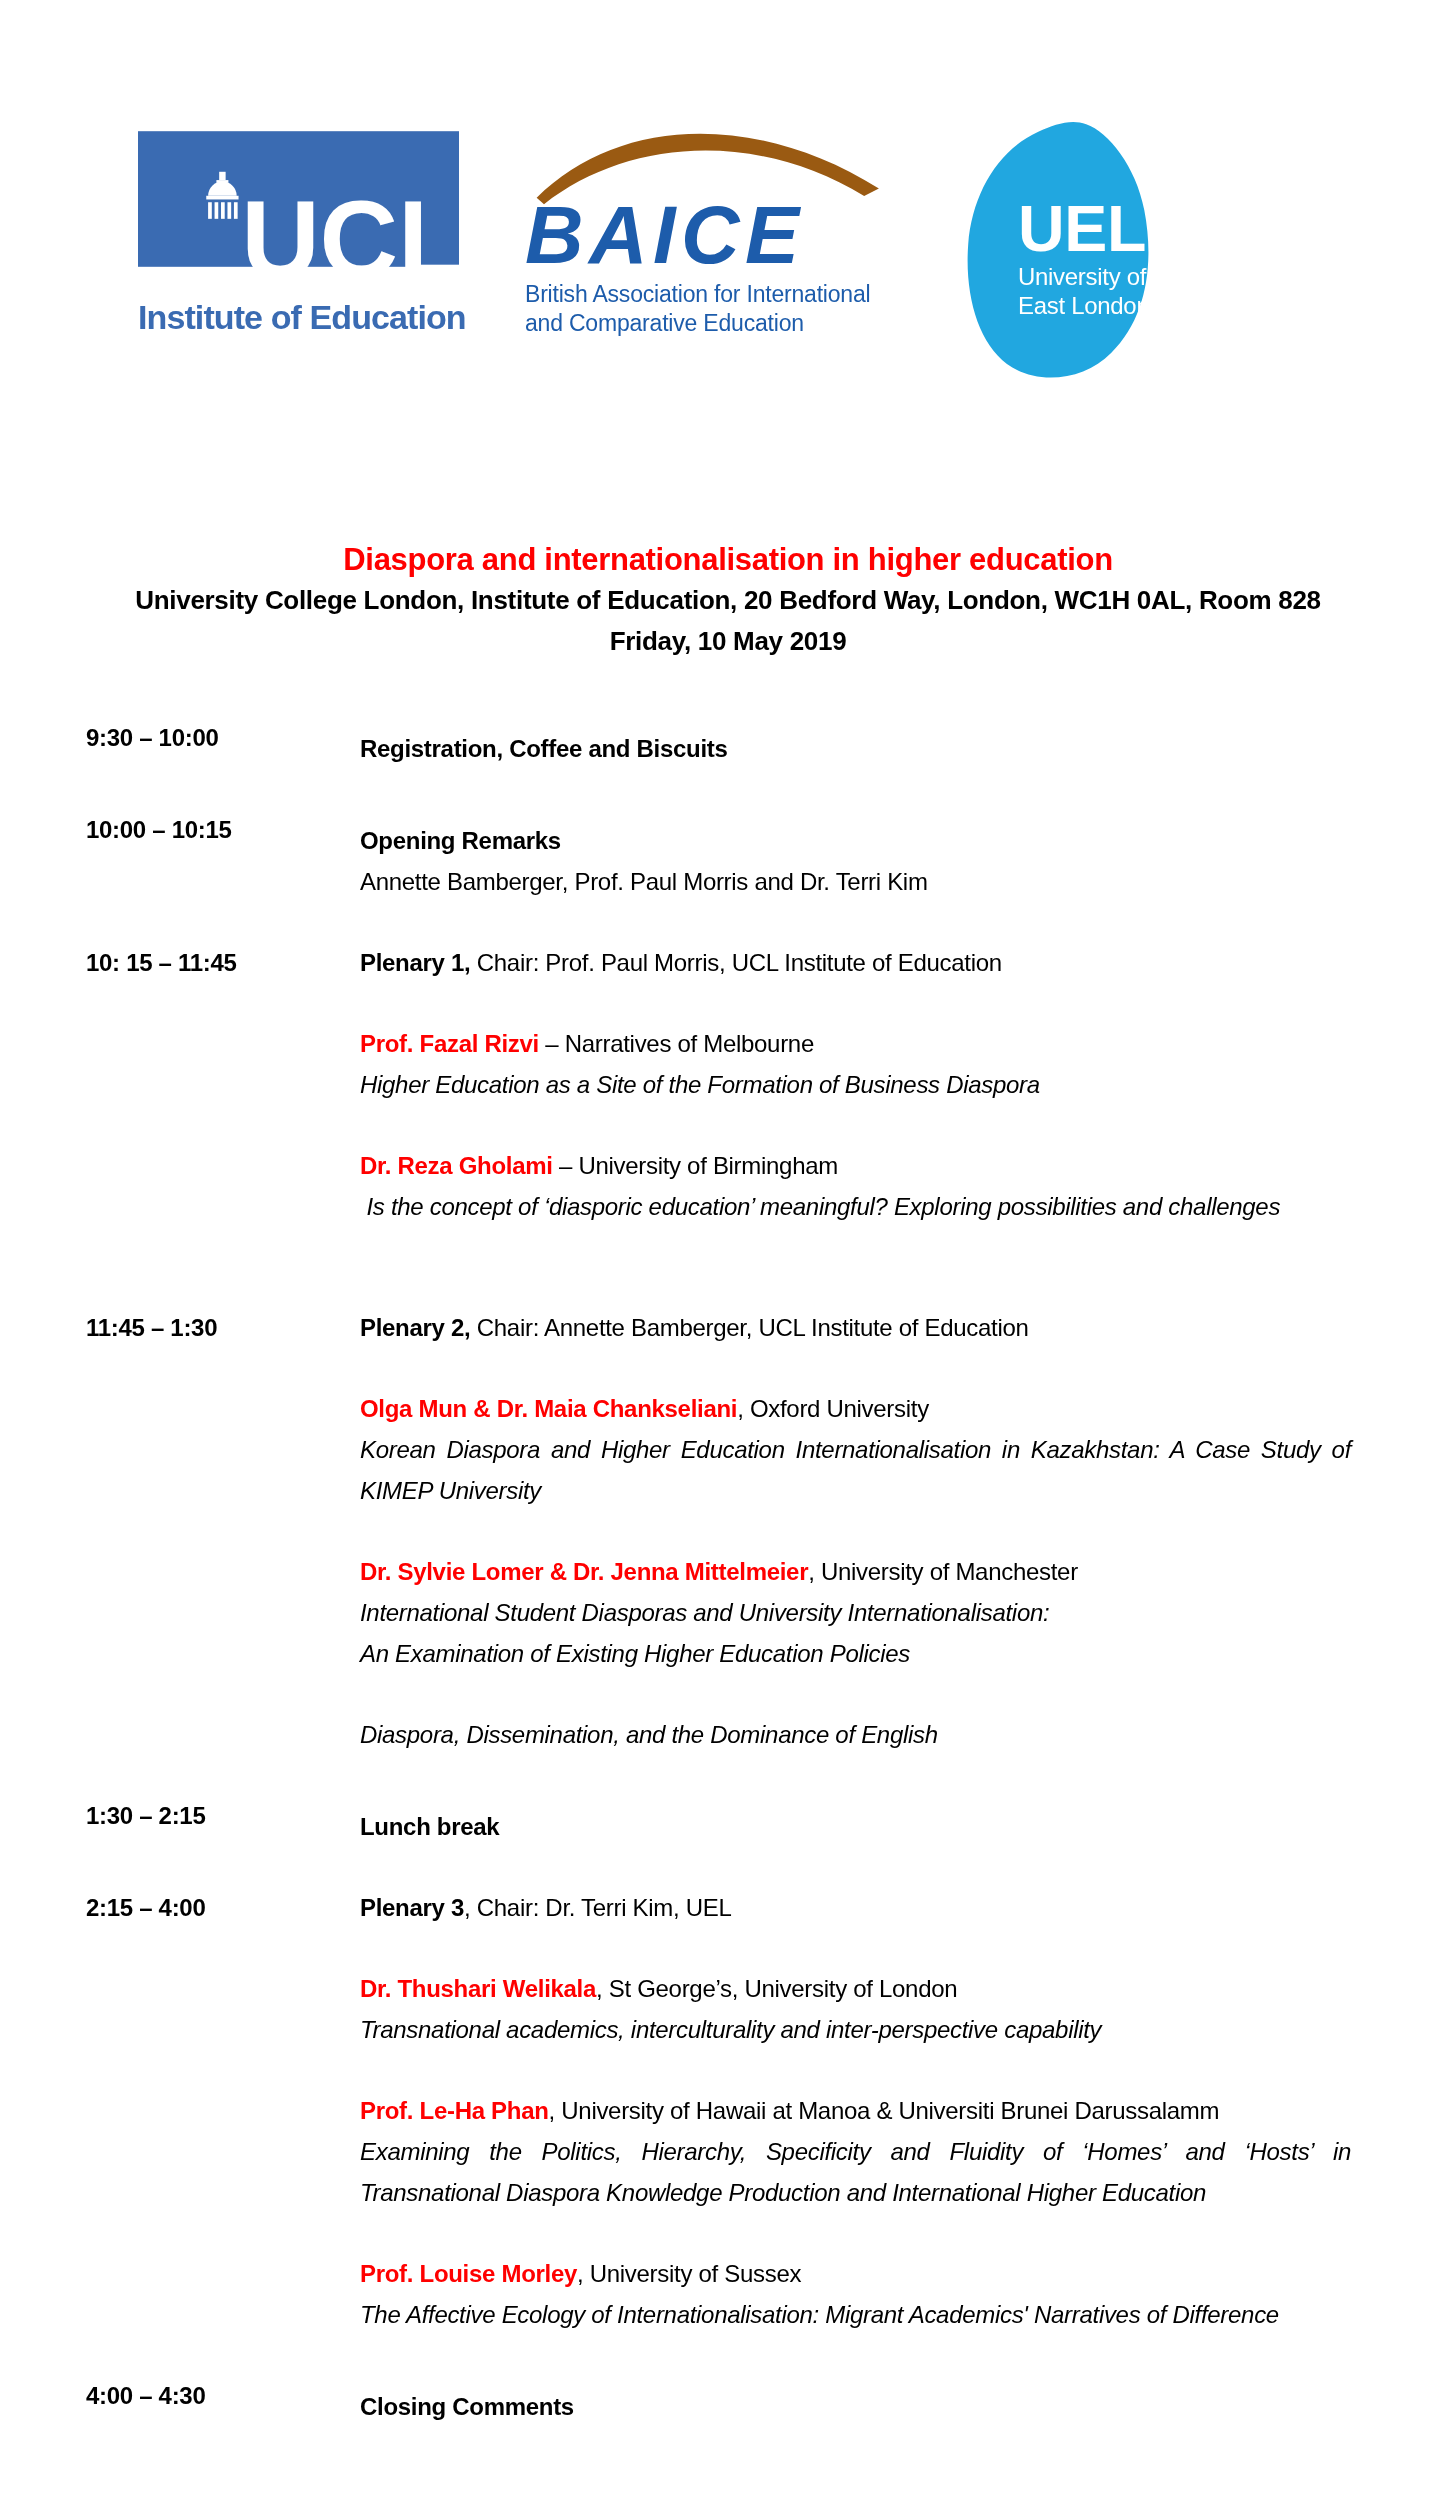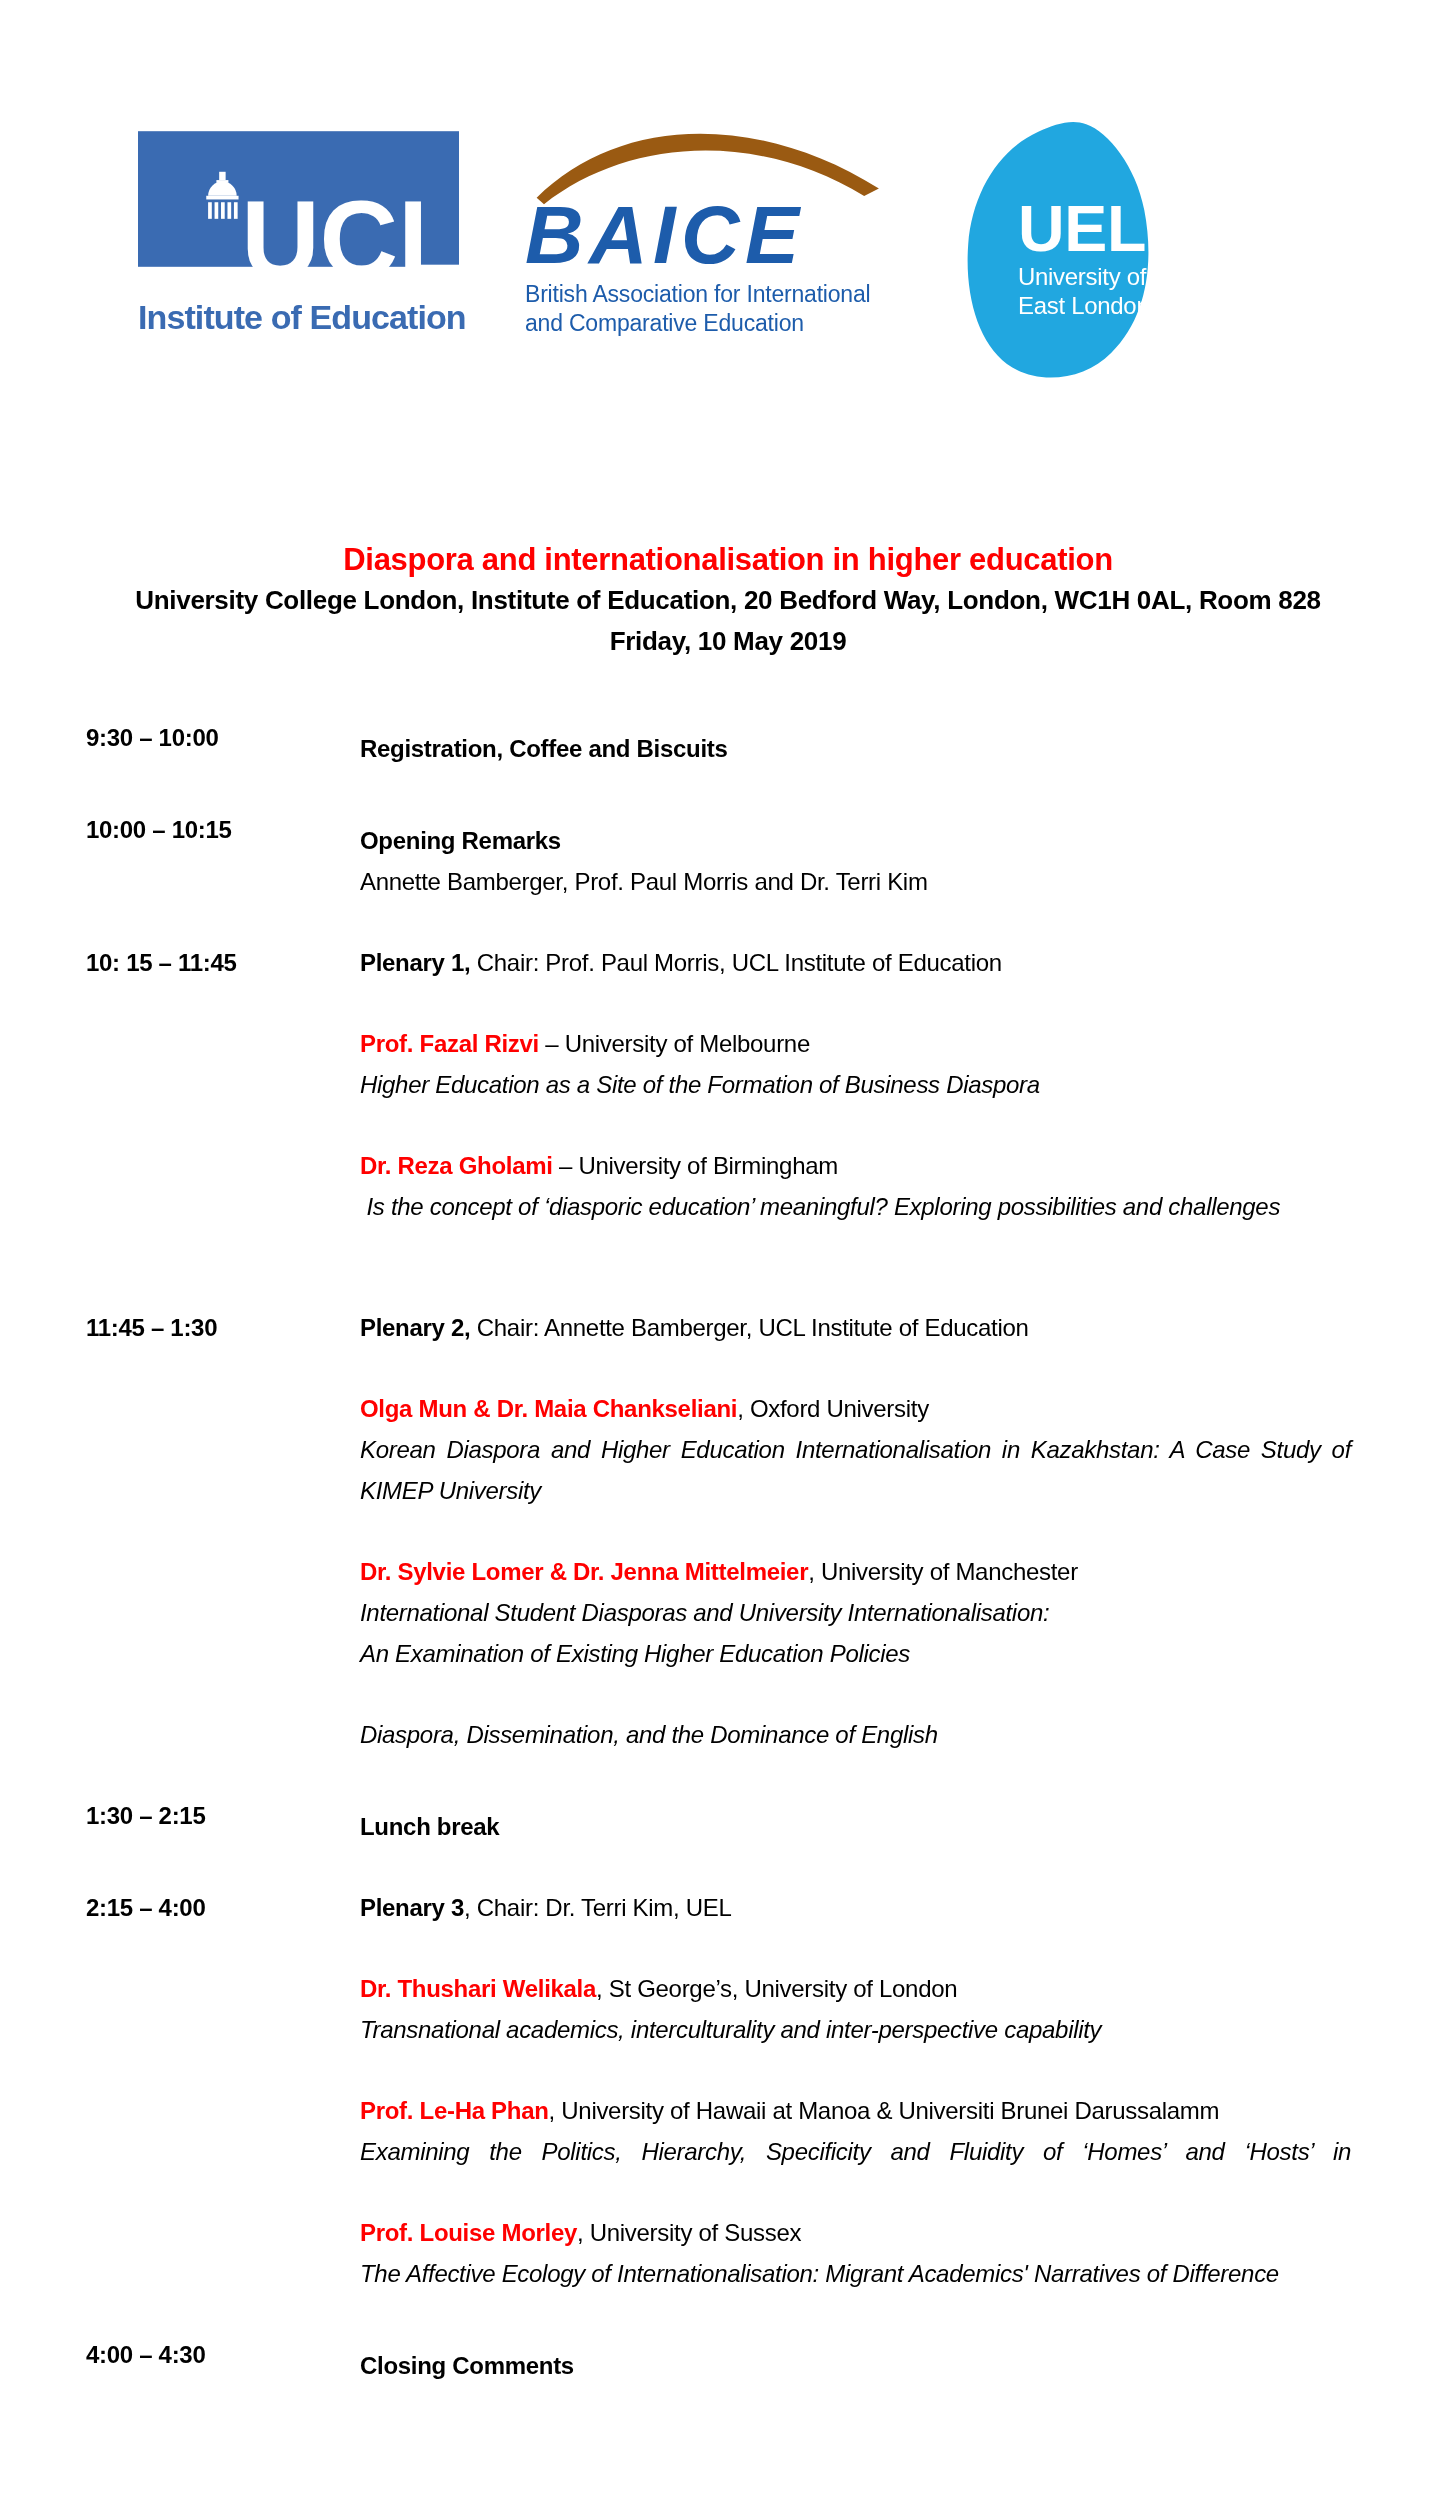--- a/index.html
+++ b/index.html
@@ -129,21 +129,21 @@
   <div class="block">
     <span class="time">10: 15 – 11:45</span>
     <div class="content">
       <div class="ln"><span class="t-bold">Plenary 1,</span><span> Chair: Prof. Paul Morris, UCL Institute of Education</span></div>
     </div>
   </div>
 
   <div class="block">
     <span class="time"></span>
     <div class="content">
-      <div class="ln"><span class="t-red">Prof. Fazal Rizvi</span><span> – University of Melbourne</span></div>
+      <div class="ln"><span class="t-red">Prof. Fazal Rizvi</span><span> – Narratives of Melbourne</span></div>
       <div class="ln t-it">Higher Education as a Site of the Formation of Business Diaspora</div>
     </div>
   </div>
 
   <div class="block">
     <span class="time"></span>
     <div class="content">
       <div class="ln"><span class="t-red">Dr. Reza Gholami</span><span> – University of Birmingham</span></div>
       <div class="ln t-it pad-s">Is the concept of ‘diasporic education’ meaningful? Exploring possibilities and challenges</div>
     </div>
@@ -201,20 +201,21 @@
       <div class="ln"><span class="t-red">Dr. Thushari Welikala</span><span>, St George’s, University of London</span></div>
       <div class="ln t-it">Transnational academics, interculturality and inter-perspective capability</div>
     </div>
   </div>
 
   <div class="block">
     <span class="time"></span>
     <div class="content">
       <div class="ln"><span class="t-red">Prof. Le-Ha Phan</span><span>, University of Hawaii at Manoa &amp; Universiti Brunei Darussalamm</span></div>
       <div class="ln t-it just">Examining the Politics, Hierarchy, Specificity and Fluidity of ‘Homes’ and ‘Hosts’ in</div>
+      <div class="ln t-it">Transnational Diaspora Knowledge Production and International Higher Education</div>
     </div>
   </div>
 
   <div class="block">
     <span class="time"></span>
     <div class="content">
       <div class="ln"><span class="t-red">Prof. Louise Morley</span><span>, University of Sussex</span></div>
       <div class="ln t-it">The Affective Ecology of Internationalisation: Migrant Academics' Narratives of Difference</div>
     </div>
   </div>

